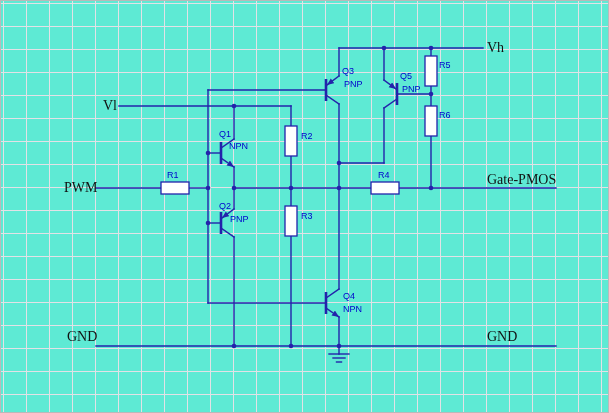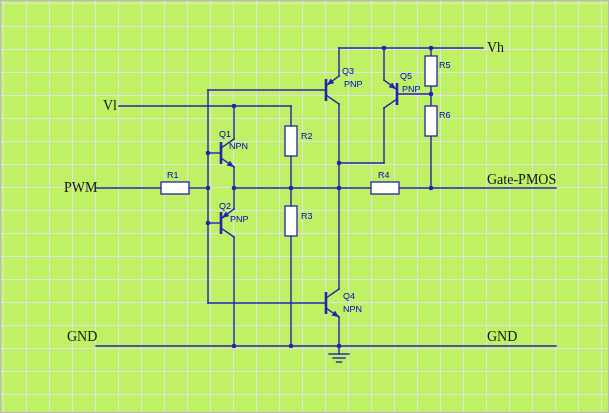--- a/index.html
+++ b/index.html
@@ -1,16 +1,16 @@
 <!DOCTYPE html>
 <html><head>
 <meta charset="utf-8">
 <style>
   html,body{margin:0;padding:0;background:#fff;}
-  .page{width:609px;height:413px;position:relative;box-sizing:border-box;border:1px solid #b9b9b9;background:#bef264;overflow:hidden;}
+  .page{width:609px;height:413px;position:relative;box-sizing:border-box;border:1px solid #b9b9b9;background:#5eead4;overflow:hidden;}
   svg{display:block}
   .w{stroke:#2323ab;stroke-width:1.4;fill:none;stroke-linecap:square}
   .bar{stroke:#2323ab;stroke-width:2.6;fill:none}
   .comp{stroke:#2323ab;stroke-width:1.3;fill:#ffffff}
   .dot{fill:#2323ab;stroke:none}
   .lbl{font:9px "Liberation Sans",sans-serif;fill:#0000cc}
   .port{font:14px "Liberation Serif",serif;fill:#111111}
 </style>
 </head>
 <body>

